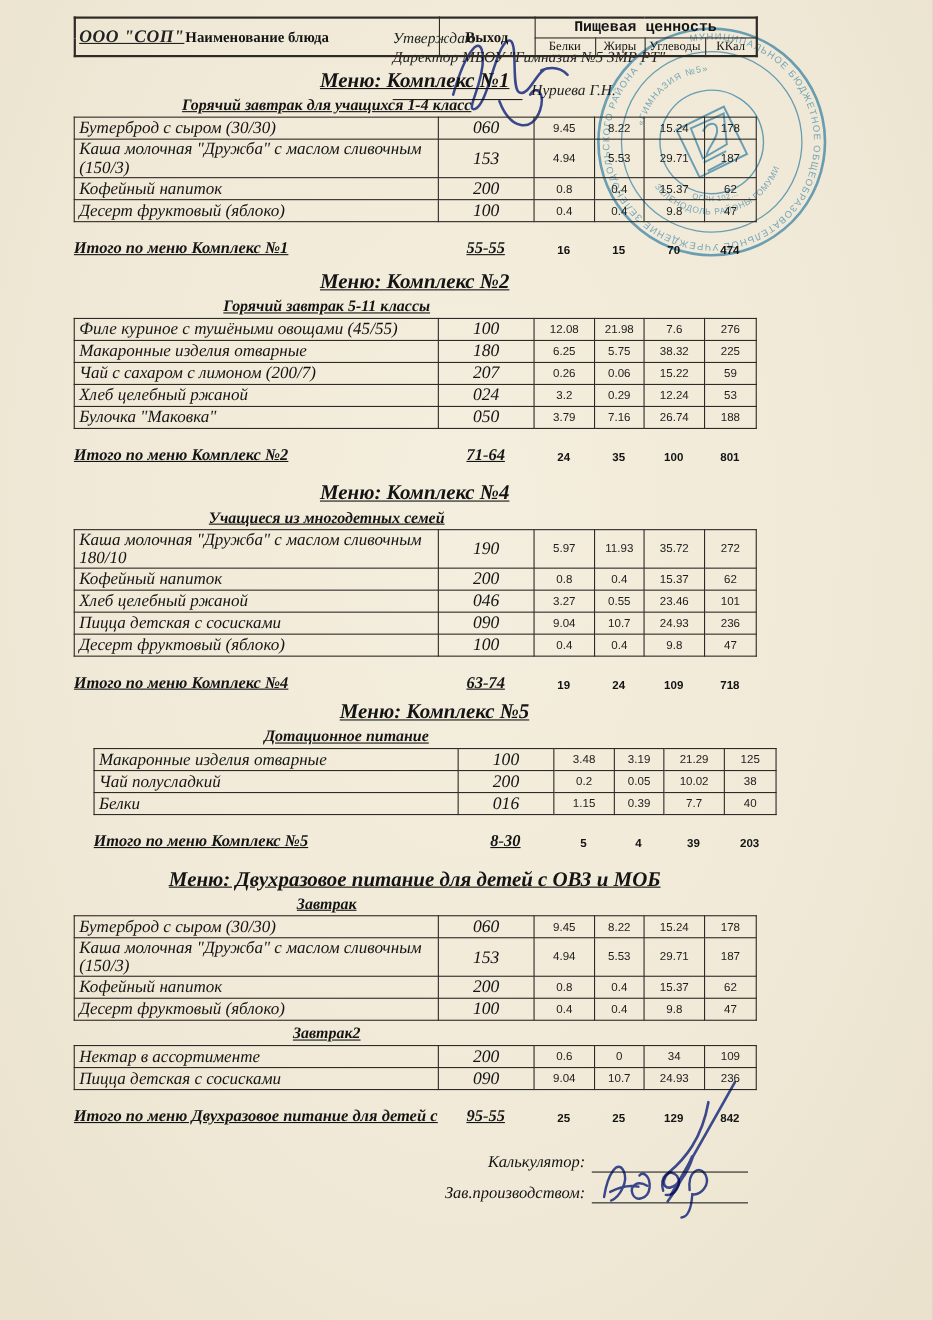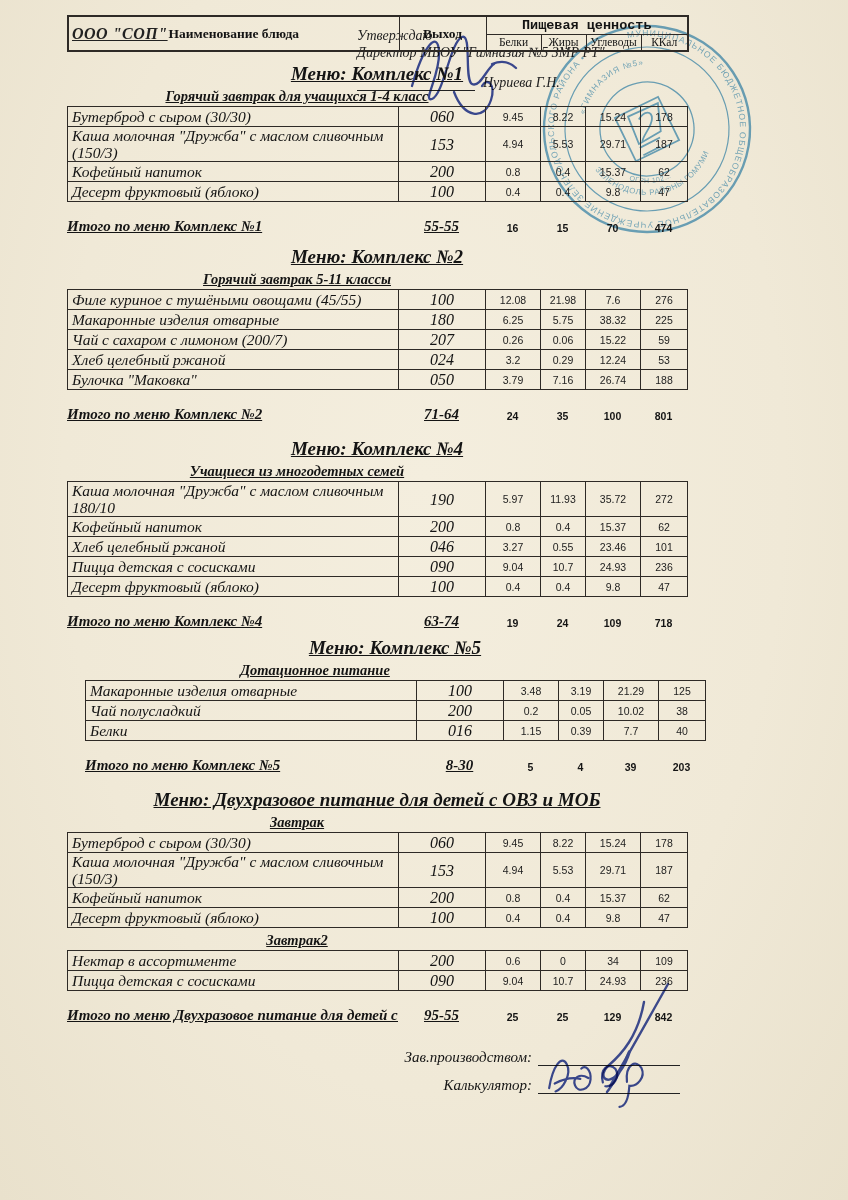--- a/index.html
+++ b/index.html
@@ -488,25 +488,25 @@
             <div class="tc tc3">25</div>
             <div class="tc tc4">129</div>
             <div class="tc tc5">842</div>
           </div>
   </div>
 </div>
   </div>
 
   <div class="footer">
     <div class="f-row">
-      <span>Зав.производством:</span>
+      <span>Калькулятор:</span>
       <span class="f-line"></span>
     </div>
     <div class="f-row">
-      <span>Калькулятор:</span>
+      <span>Зав.производством:</span>
       <span class="f-line"></span>
     </div>
   </div>
 
   <svg class="ink" style="left:548px;top:958px;width:180px;height:150px" viewBox="0 0 180 150">
     <g fill="none" stroke="#2c3e9d" stroke-width="2.4" stroke-linecap="round" opacity="0.9">
       <path d="M96,44 C90,78 74,96 60,108 C50,118 58,127 68,118 C80,106 84,86 80,96 C74,112 63,129 59,134"></path>
       <path d="M62,128 C82,94 102,58 120,26"></path>
     </g>
   </svg>

